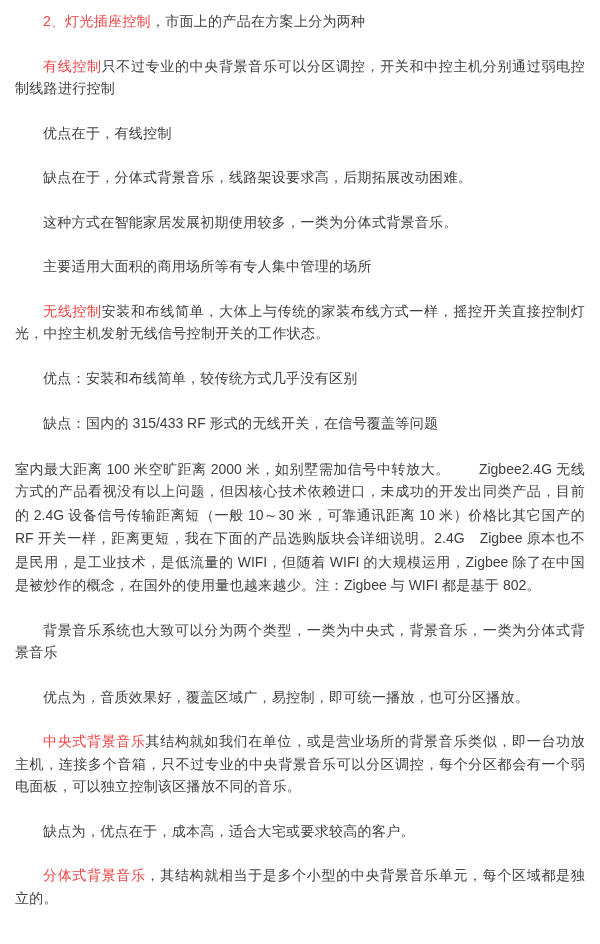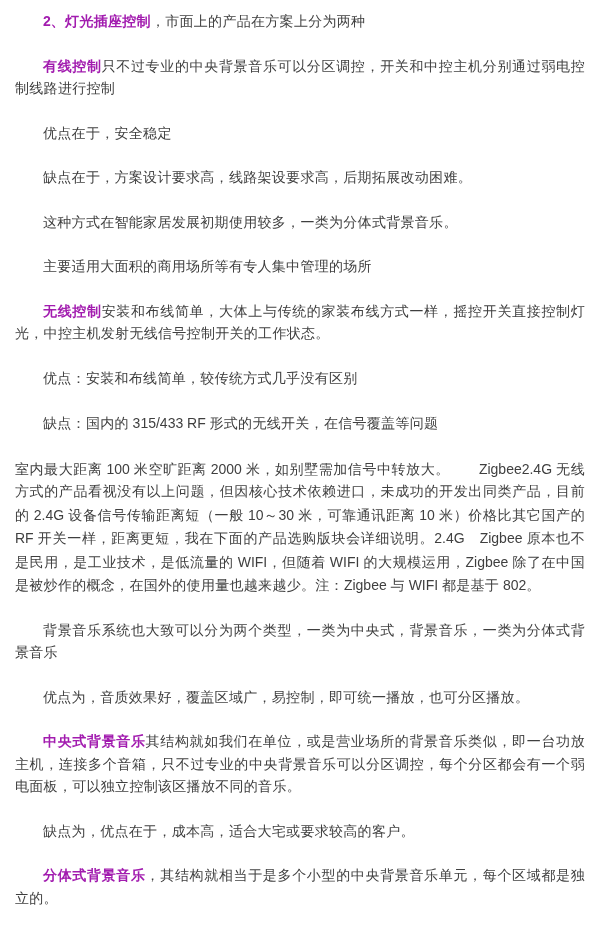--- a/index.html
+++ b/index.html
@@ -25,38 +25,38 @@
     letter-spacing: 0.3px;
     text-align: justify;
   }
   .para {
     margin: 0 0 22px 0;
   }
   .para.indent {
     text-indent: 28px;
   }
   .run.bold {
-    font-weight: bold;
-    color: #a21caf;
+    font-weight: normal;
+    color: #ef4444;
   }
   
   .lat {
     font-family: "Liberation Sans", "DejaVu Sans", sans-serif;
     letter-spacing: 0;
   }
 </style>
 </head>
 <body>
 
 <div class="doc">
   <div>
       <p class="para indent"><span class="run bold"><span class="lat">2</span>、灯光插座控制</span><span class="run">，市面上的产品在方案上分为两种</span></p>
       <p class="para indent"><span class="run bold">有线控制</span><span class="run">只不过专业的中央背景音乐可以分区调控，开关和中控主机分别通过弱电控制线路进行控制</span></p>
-      <p class="para indent"><span class="run">优点在于，安全稳定</span></p>
-      <p class="para indent"><span class="run">缺点在于，方案设计要求高，线路架设要求高，后期拓展改动困难。</span></p>
+      <p class="para indent"><span class="run">优点在于，有线控制</span></p>
+      <p class="para indent"><span class="run">缺点在于，分体式背景音乐，线路架设要求高，后期拓展改动困难。</span></p>
       <p class="para indent"><span class="run">这种方式在智能家居发展初期使用较多，一类为分体式背景音乐。</span></p>
       <p class="para indent"><span class="run">主要适用大面积的商用场所等有专人集中管理的场所</span></p>
       <p class="para indent"><span class="run bold">无线控制</span><span class="run">安装和布线简单，大体上与传统的家装布线方式一样，摇控开关直接控制灯光，中控主机发射无线信号控制开关的工作状态。</span></p>
       <p class="para indent"><span class="run">优点：安装和布线简单，较传统方式几乎没有区别</span></p>
       <p class="para indent"><span class="run">缺点：国内的 <span class="lat">315/433</span> <span class="lat">RF</span> 形式的无线开关，在信号覆盖等问题</span></p>
       <p class="para"><span class="run">室内最大距离 <span class="lat">100</span> 米空旷距离 <span class="lat">2000</span> 米，如别墅需加信号中转放大。　　<span class="lat">Zigbee2.4G</span> 无线方式的产品看视没有以上问题，但因核心技术依赖进口，未成功的开发出同类产品，目前的 <span class="lat">2.4G</span> 设备信号传输距离短（一般 <span class="lat">10</span>～<span class="lat">30</span> 米，可靠通讯距离 <span class="lat">10</span> 米）价格比其它国产的 <span class="lat">RF</span> 开关一样，距离更短，我在下面的产品选购版块会详细说明。<span class="lat">2.4G</span>　<span class="lat">Zigbee</span> 原本也不是民用，是工业技术，是低流量的 <span class="lat">WIFI</span>，但随着 <span class="lat">WIFI</span> 的大规模运用，<span class="lat">Zigbee</span> 除了在中国是被炒作的概念，在国外的使用量也越来越少。注：<span class="lat">Zigbee</span> 与 <span class="lat">WIFI</span> 都是基于 <span class="lat">802</span>。</span></p>
       <p class="para indent"><span class="run">背景音乐系统也大致可以分为两个类型，一类为中央式，背景音乐，一类为分体式背景音乐</span></p>
       <p class="para indent"><span class="run">优点为，音质效果好，覆盖区域广，易控制，即可统一播放，也可分区播放。</span></p>
       <p class="para indent"><span class="run bold">中央式背景音乐</span><span class="run">其结构就如我们在单位，或是营业场所的背景音乐类似，即一台功放主机，连接多个音箱，只不过专业的中央背景音乐可以分区调控，每个分区都会有一个弱电面板，可以独立控制该区播放不同的音乐。</span></p>
       <p class="para indent"><span class="run">缺点为，优点在于，成本高，适合大宅或要求较高的客户。</span></p>

